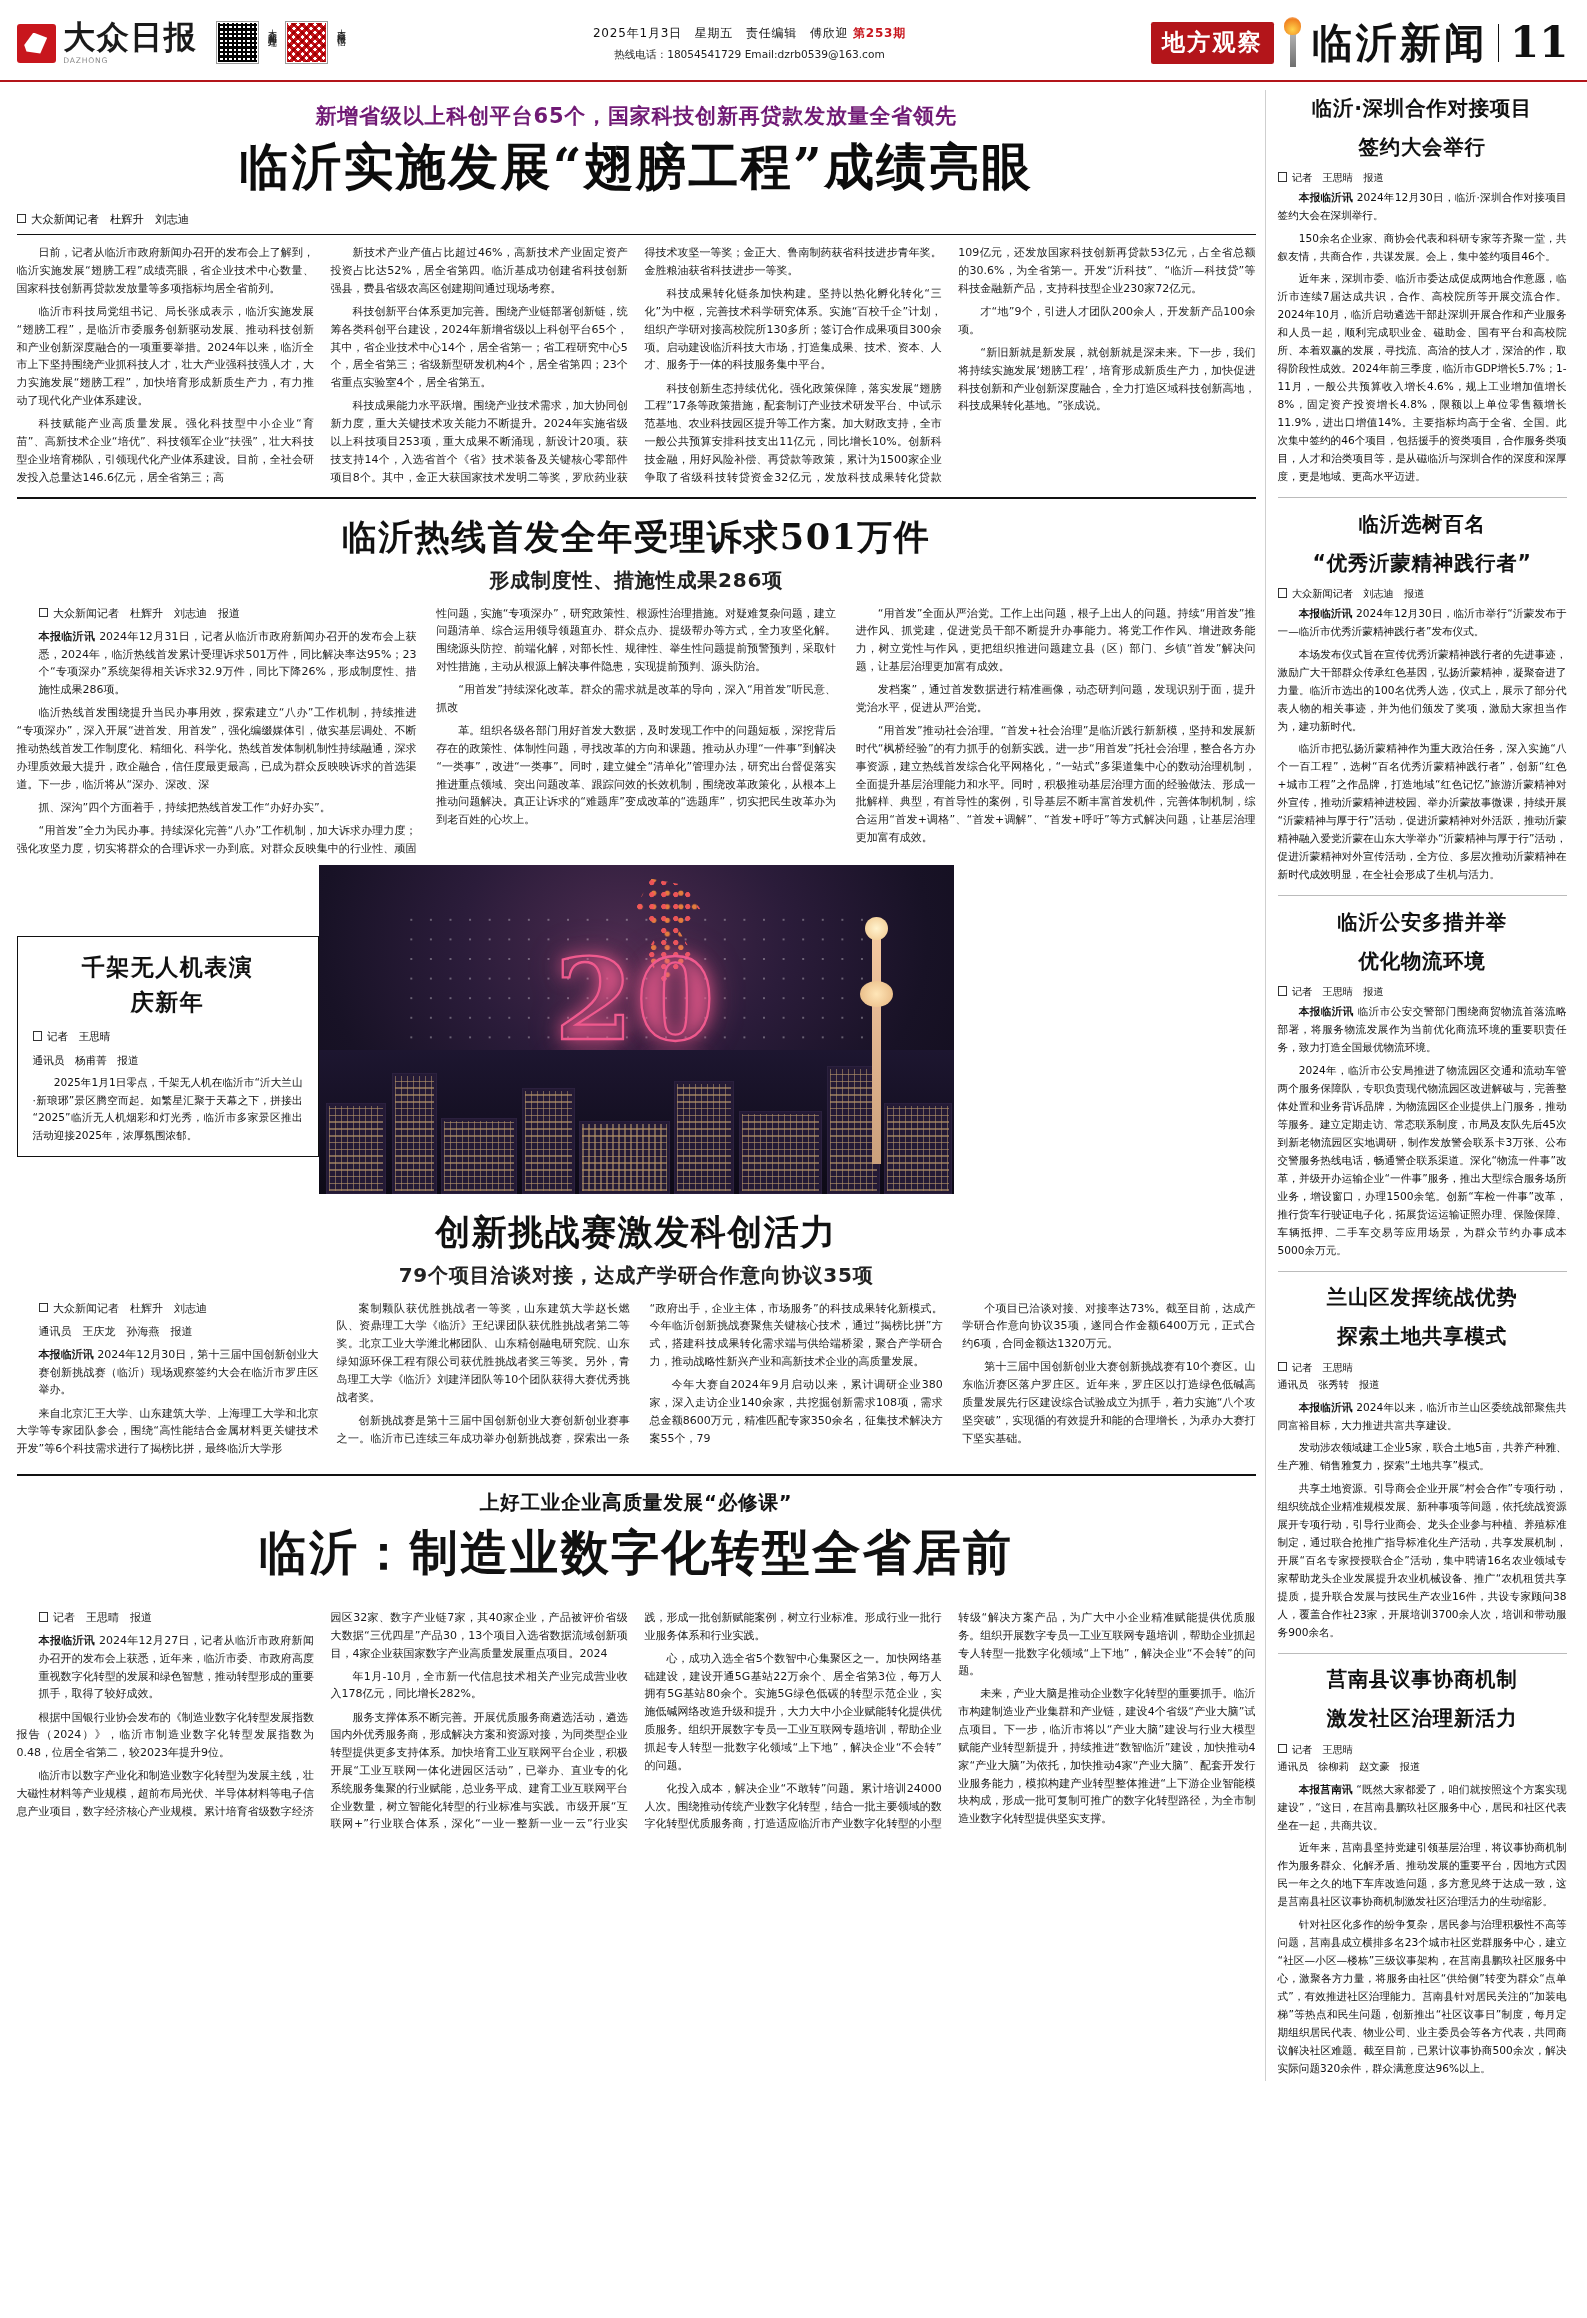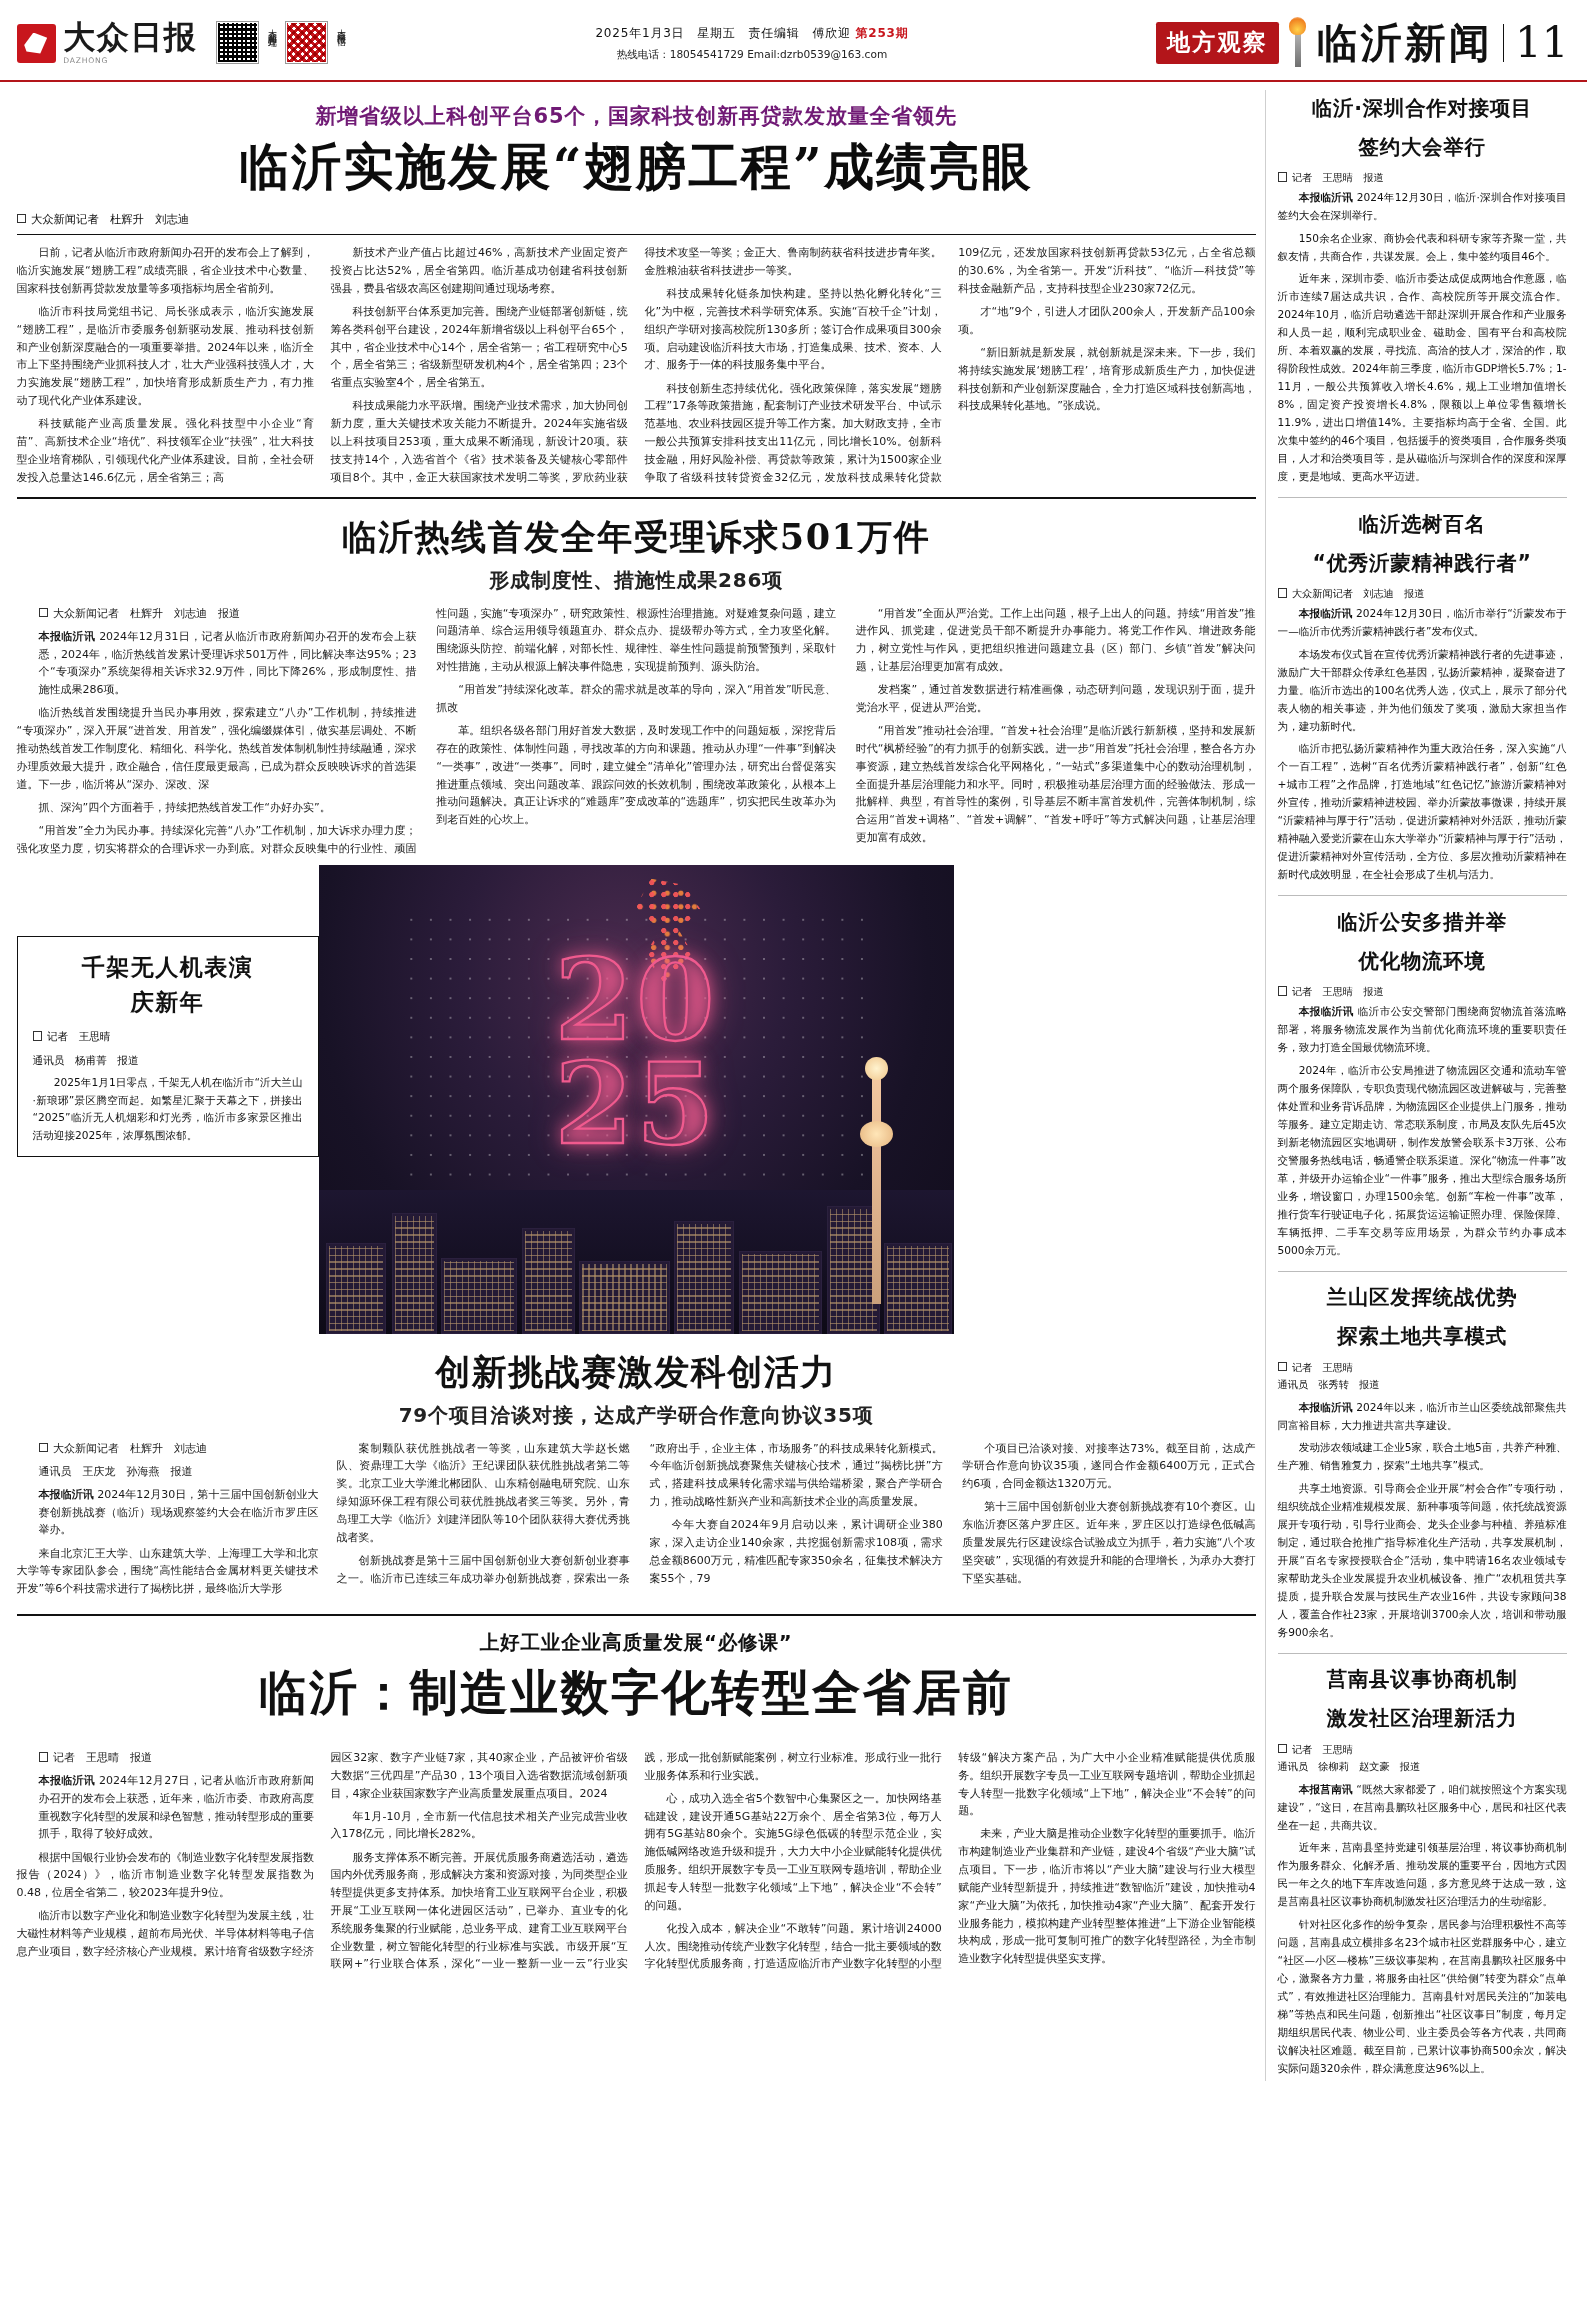--- a/index.html
+++ b/index.html
@@ -80,21 +80,21 @@
     background: radial-gradient(circle at 50% 70%, #ffd24a, #f08020 70%, rgba(240,128,32,0));
     border-radius: 50% 50% 45% 45%;
   }
   .mast-title {
     font-family:"DejaVu Serif","Liberation Serif",serif;
     font-weight: 700; font-size: 41px; letter-spacing: 3px; color:#111;
     white-space: nowrap;
   }
   .page-num {
     font-family:"DejaVu Serif","Liberation Serif",serif;
-    font-size: 42px; font-weight:400; color:#111; margin-left: 10.6px;
+    font-size: 42px; font-weight:700; color:#111; margin-left: 10.6px;
     padding-left: 10.6px; border-left: 1.5px solid #111; line-height: .9;
   }
 
   
   .content { display: flex; padding: 7.6px 16.6px 0 16.6px; }
   .left-zone { width: 1239px; position: relative; }
   .right-rail { width: 302px; padding-left: 12px; border-left: 0.8px solid #cfcfcf; margin-left: 9px;}
 
   h1.lead-sub {
     text-align:center; font-size: 21px; font-weight:700; letter-spacing: 0.8px;
@@ -121,21 +121,21 @@
   .kicker-strong { font-weight: 700; }
 
   h2.sec-title {
     text-align:center;
     font-family:"DejaVu Serif","Liberation Serif",serif;
     font-size: 35px; font-weight: 700; letter-spacing: 1.5px; margin: 15px 0 6px;
   }
   h3.sec-sub { text-align:center; font-size: 20px; margin: 0 0 10.6px; color:#222; letter-spacing:0.8px;}
 
   
-  .photo-wrap { width: 635px; height: 469px; margin: 7.6px auto 4.5px; position: relative; overflow:hidden;}
+  .photo-wrap { width: 635px; height: 329px; margin: 7.6px auto 4.5px; position: relative; overflow:hidden;}
   .night {
     position:absolute; inset:0;
     background:
       radial-gradient(ellipse at 48% 22%, #4a2b4e 0%, #2b1c3a 35%, #181226 65%, #100c1a 100%);
   }
   .skyline {
     position:absolute; left:0; right:0; bottom:0; height: 144px;
     background:
       linear-gradient(#1d1630, #0d0a16);
   }

